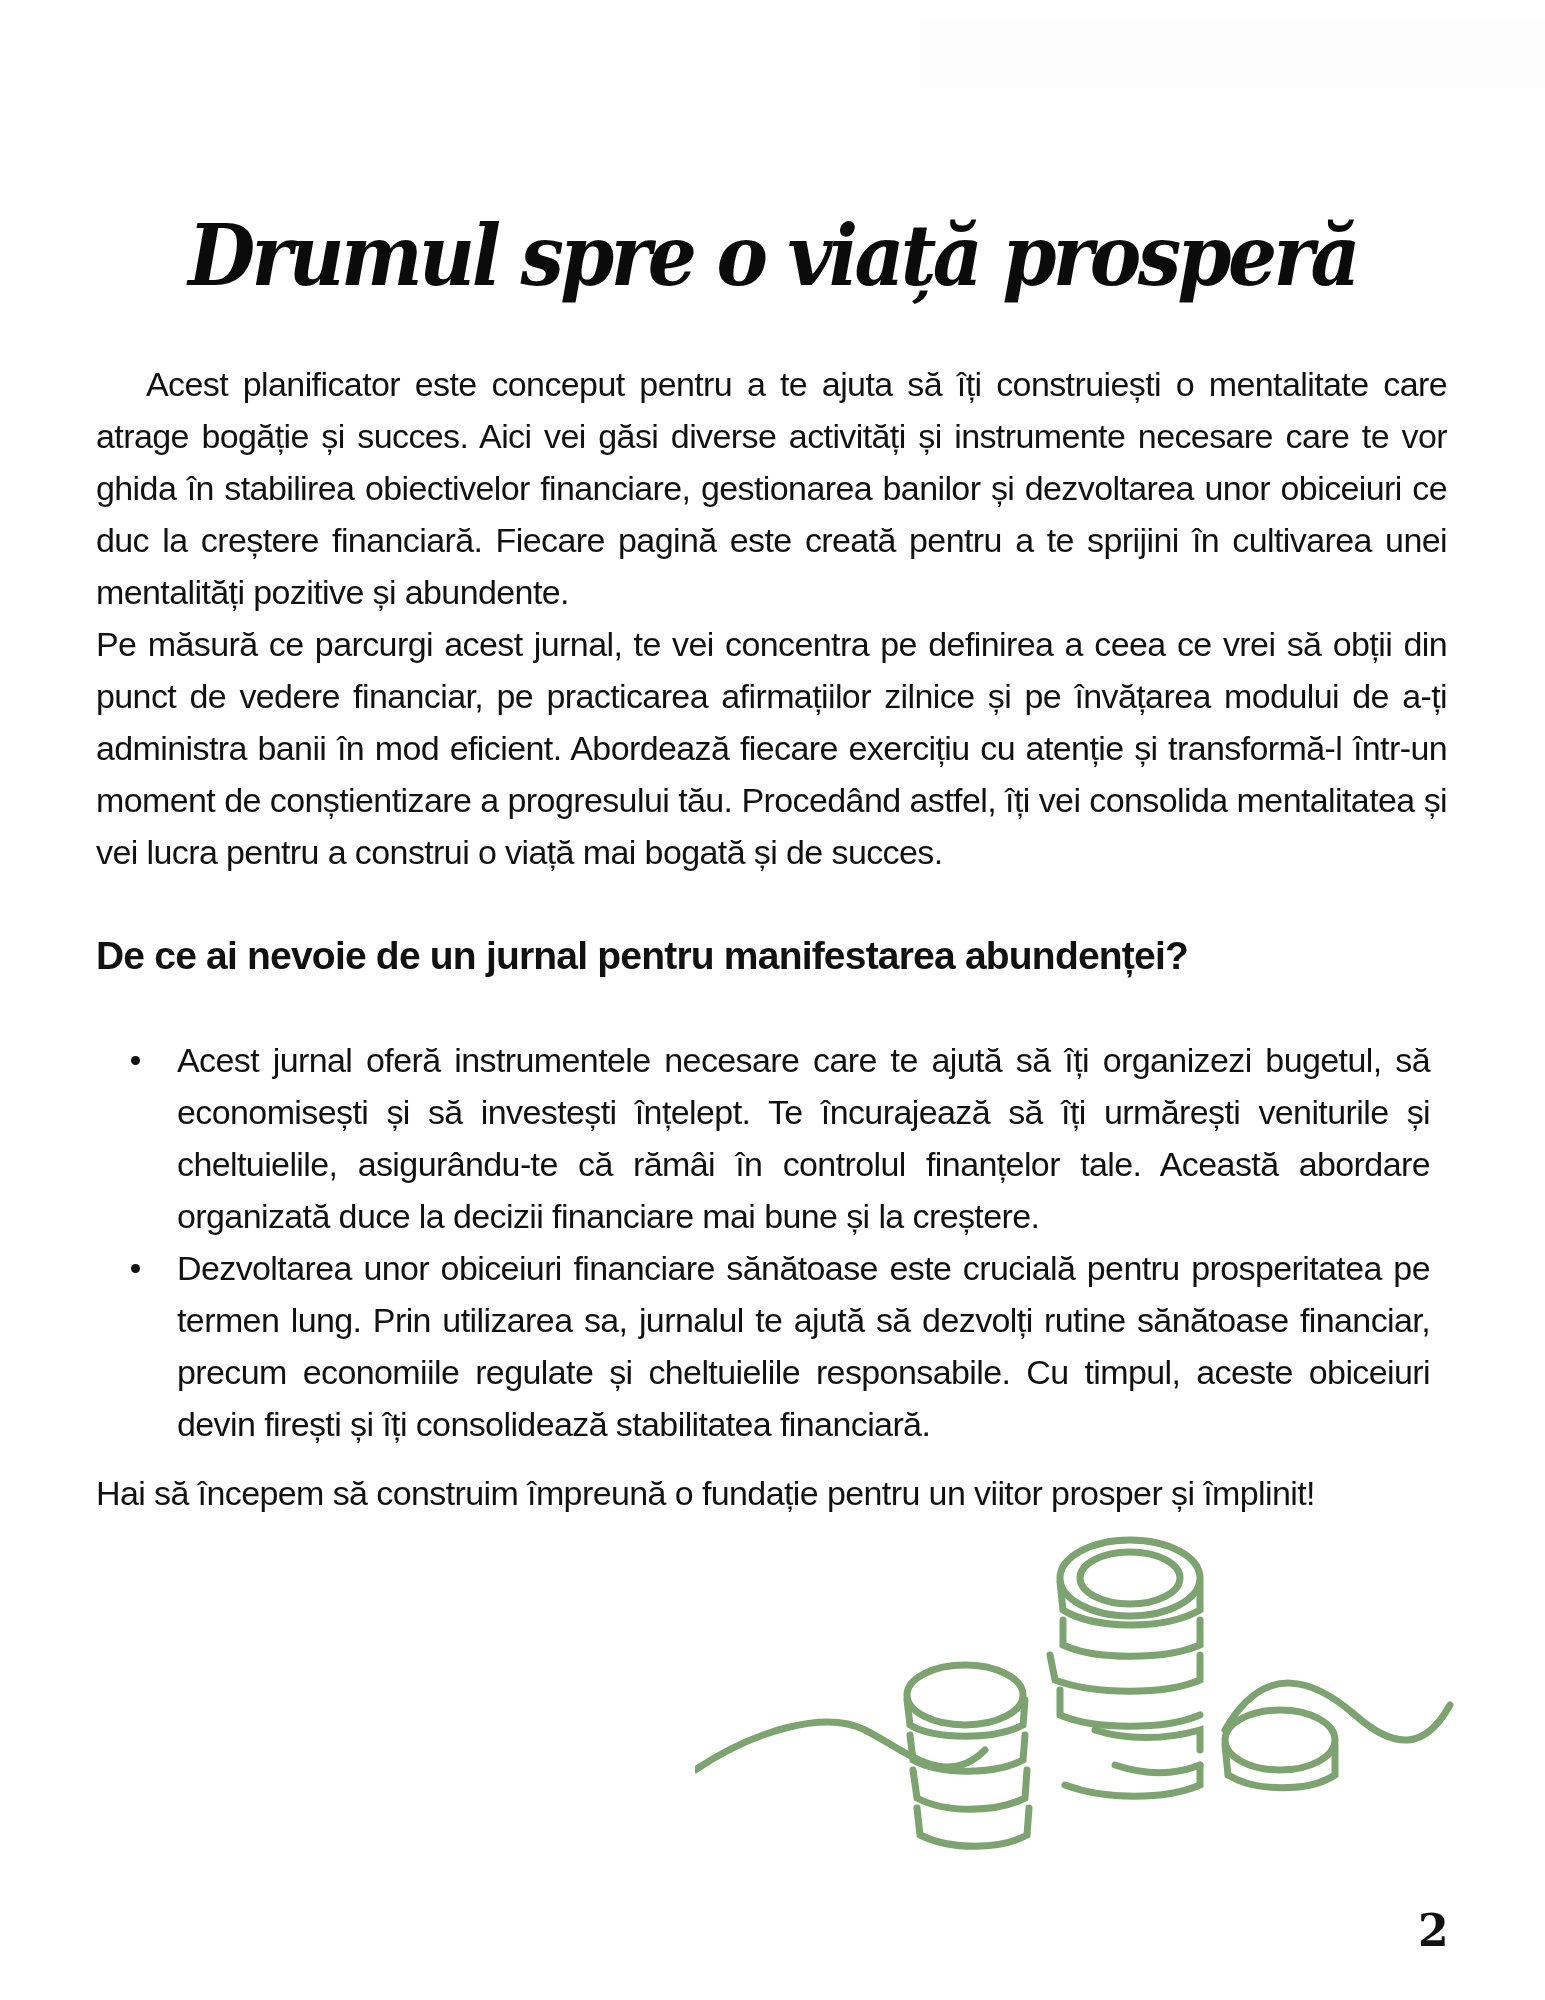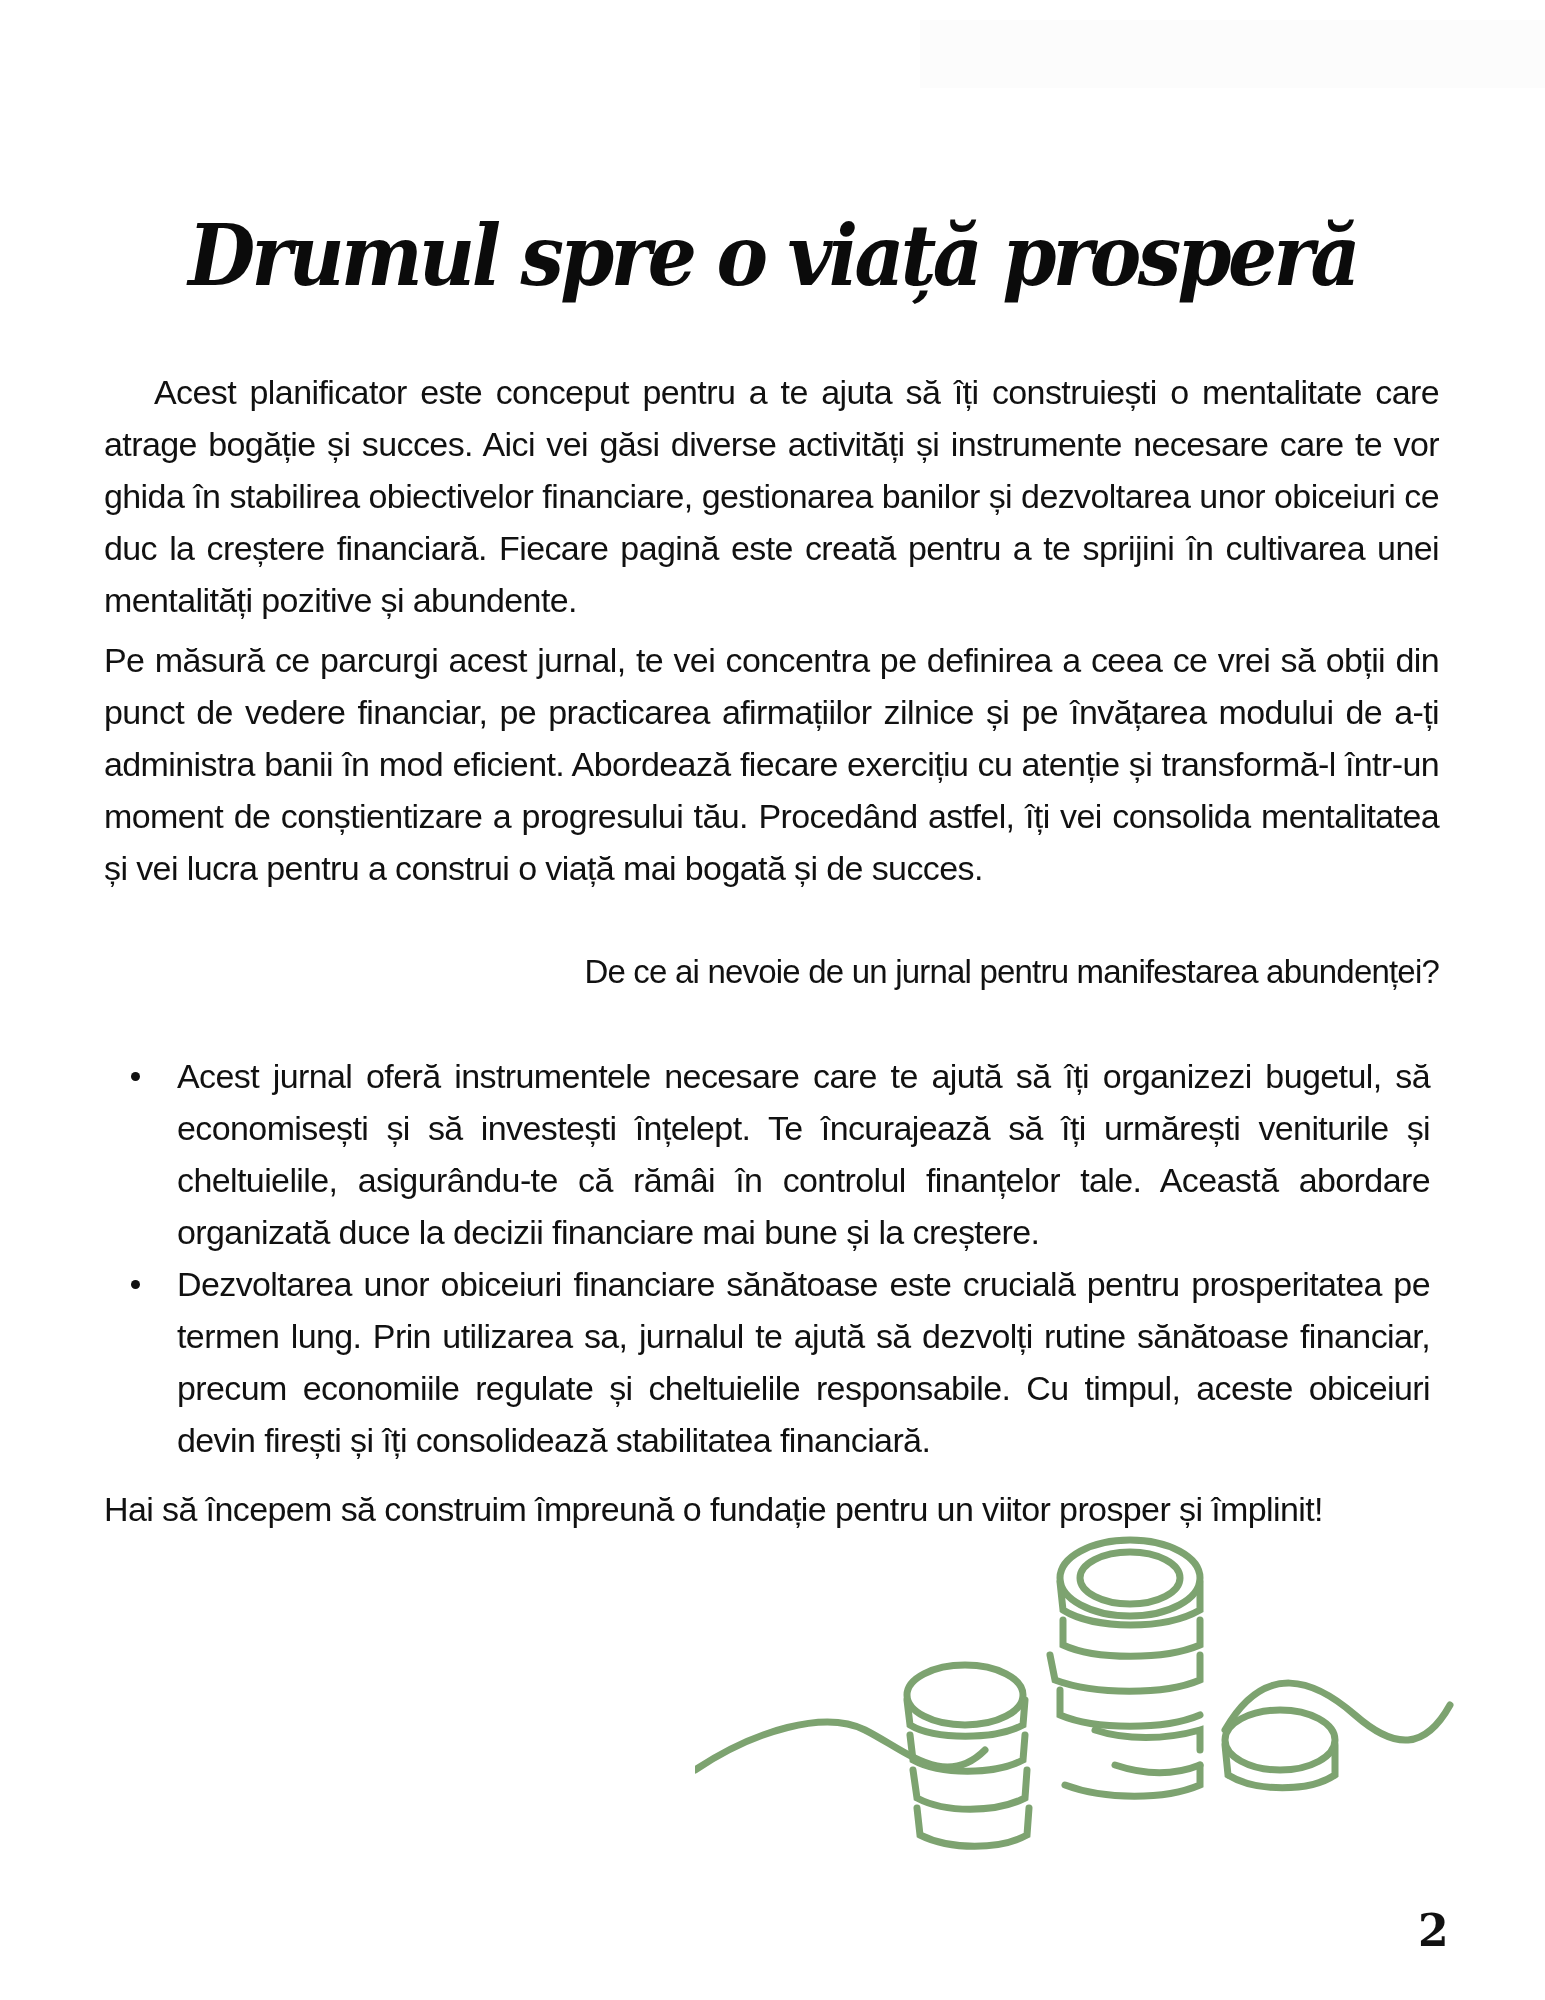--- a/index.html
+++ b/index.html
@@ -17,26 +17,26 @@
     text-align: center;
     font-family: "DejaVu Serif", serif; font-style: italic; font-weight: bold;
     font-size: 84px; letter-spacing: -4px; color: #0b0b0b;
     transform: scaleX(0.92);
   }
   .content {
     position: absolute; left: 96px; width: 1351px; top: 358px;
     font-size: 34px; line-height: 52px; letter-spacing: -0.6px;
     text-align: justify;
   }
-  .content p { margin: 8px; }
+  .content p { margin: 0; }
   .indent { text-indent: 50px; }
   .heading {
-    font-weight: normal; font-size: 33px; letter-spacing: -0.8px;
+    font-weight: bold; font-size: 39px; letter-spacing: -0.8px;
     margin-top: 52px !important; margin-bottom: 52px !important;
-    text-align: right;
+    text-align: left;
   }
   ul.bullets { margin: 17px; padding: 0 0 0 64px; list-style: none; }
   ul.bullets li { position: relative; }
   ul.bullets li .dot {
     position: absolute; left: -46px; top: 22px; width: 9px; height: 9px;
     border-radius: 50%; background: #111;
   }
   .coins {
     position: absolute; left: 695px; top: 1530px; width: 760px; height: 330px;
     pointer-events: none;

